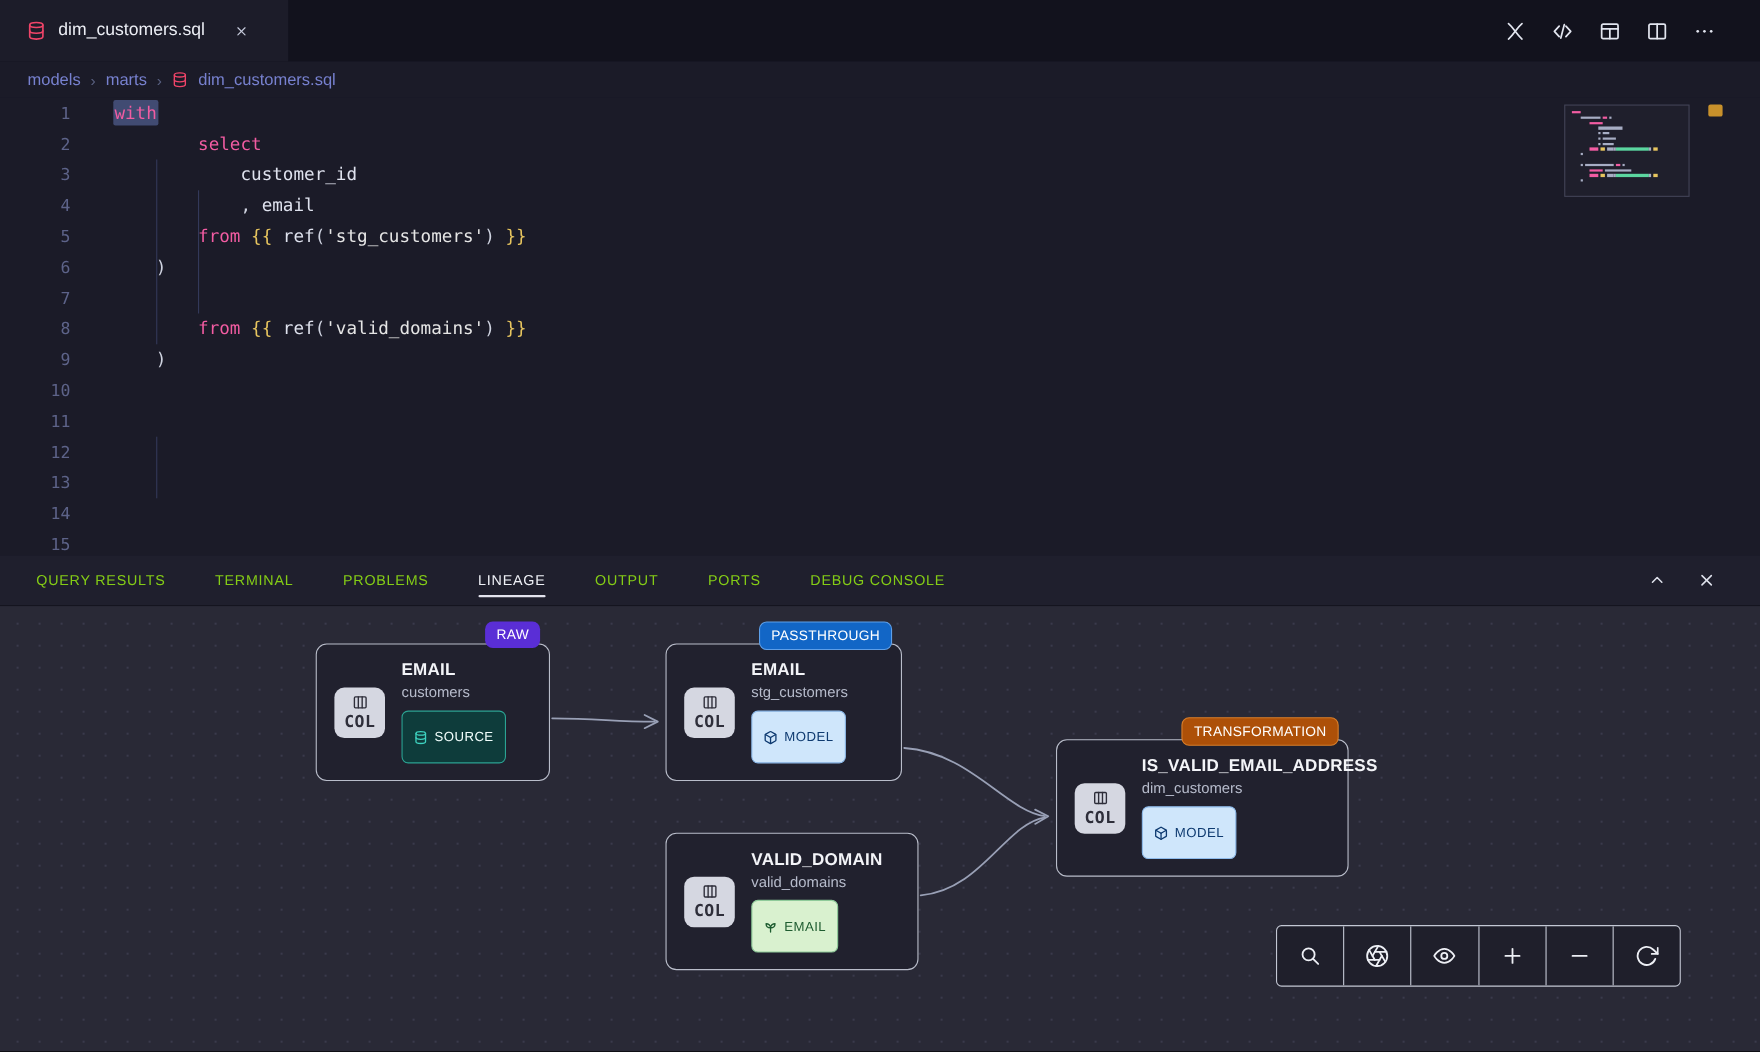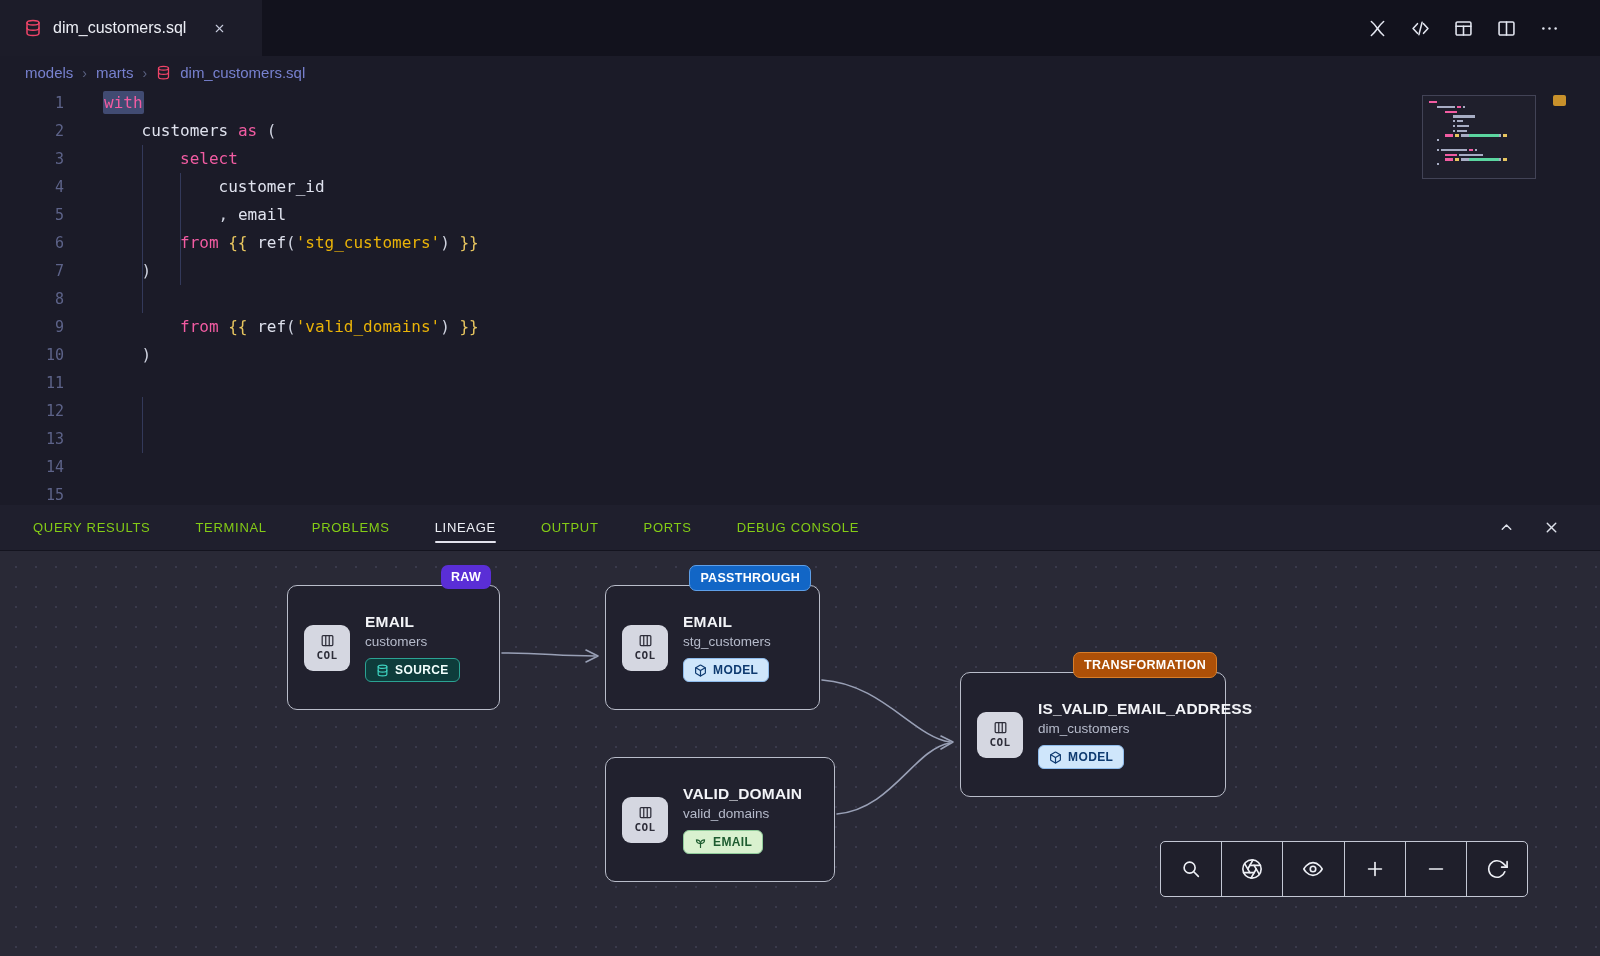--- a/index.html
+++ b/index.html
@@ -28,21 +28,21 @@
   #gutter { width:64px; flex:0 0 auto; text-align:right;
             font-family:"DejaVu Sans Mono", monospace; font-size:15px; line-height:28px; color:#5d6389; }
   #code { margin-left:39px; position:relative;
           font-family:"DejaVu Sans Mono", monospace; font-size:16px; line-height:28px; }
   .code-line { height:28px; white-space:pre; }
   .t-kw { color:#f25ca2; }
   .t-id { color:#dfe2ee; }
   .t-fn { color:#dfe2ee; }
   .t-pn { color:#cfd3e0; }
   .t-jj { color:#e7c55f; }
-  .t-st { color:#eab308; }
+  .t-st { color:#e5e5e5; }
   .t-ws { color:#dfe2ee; }
   .t-sel { background:#414b72; border-radius:2px; padding:2px 1px;text-align:center; }
   .guide { position:absolute; width:1px; background:#33395a; }
 
   #minimap { position:absolute; top:6px; right:64px; width:114px; padding:5px 6px;
              border:1px solid rgba(148,153,184,0.3); background:rgba(255,255,255,0.02); }
   .mini-line { height:2.2px; margin-bottom:2.6px; display:flex; }
   .mini-line span { height:100%; display:inline-block; }
   .m-kw { background:#f25ca2; } .m-id,.m-pn,.m-fn { background:#a7adc4; }
   .m-st { background:#5bd6a0; } .m-jj { background:#e7c55f; } .m-ws { background:transparent; }
@@ -60,32 +60,32 @@
 
   
   #canvas { position:relative; height:405px; background-color:#292936;
             background-image:radial-gradient(#3a3a4c 1.1px, transparent 1.3px);
             background-size:20px 20px; background-position:6px 6px; overflow:hidden; }
   #edges { position:absolute; left:0; top:0; }
 
   .node { position:absolute; background:#21212e; border:1.4px solid #b9bdca; border-radius:10px;
           display:flex; align-items:center; gap:15px; padding:0 16px; cursor:pointer; }
   .tag { position:absolute; top:-21px; right:8px; padding:5px 10px; border-radius:7px;
-         font-size:12.5px; font-weight:700; color:#fff; letter-spacing:0.3px; }
+         font-size:12.5px; font-weight:400; color:#fff; letter-spacing:0.3px; }
   .tag.raw { background:#5a2ed6; }
   .tag.passthrough { background:#1266c6; border:1px solid #5e9fe8; }
   .tag.transformation { background:#ad5008; border:1px solid #d87e2a; }
   .colbox { width:46px; height:46px; border-radius:9px; background:#d5d7e1; color:#2e2e3a;
             display:flex; flex-direction:column; align-items:center; justify-content:center; gap:1px; flex:0 0 auto; }
-  .colbox span { font-size:11px; font-weight:700; letter-spacing:0.4px; font-family:"DejaVu Sans Mono", monospace; }
+  .colbox span { font-size:15px; font-weight:700; letter-spacing:0.4px; font-family:"DejaVu Sans Mono", monospace; }
   .nbody { display:flex; flex-direction:column; align-items:flex-start; }
   .ntitle { font-size:15.5px; font-weight:600; color:#f3f4f8; letter-spacing:0.2px; }
   .nsub { font-size:13.5px; color:#b6bbcb; margin-top:3px; }
-  .nbadge { display:inline-flex; align-items:center; gap:6px; margin-top:9px; padding:4px 10px;
-            border-radius:6px; font-size:12px; font-weight:700; letter-spacing:0.4px; }
+  .nbadge { display:inline-flex; align-items:center; gap:6px; margin-top:9px; padding:16px 10px;
+            border-radius:6px; font-size:12px; font-weight:400; letter-spacing:0.4px; }
   .nbadge.source { background:#0e3c3b; border:1.4px solid #2ba393; color:#f2fffd; }
   .nbadge.source svg { color:#3ed3c0; }
   .nbadge.model { background:#cfe6fb; border:1px solid #8fbcec; color:#0e3a70; }
   .nbadge.seed { background:#d9f1cf; border:1px solid #8fcb9a; color:#1e5c30; }
 
   #lineage-toolbar { position:absolute; right:72px; bottom:59px; width:368px; height:56px;
                      display:flex; border:1.6px solid #c3c7d4; border-radius:5px;
                      background:#1f1f2b; overflow:hidden; }
   .tbtn { flex:1; display:flex; align-items:center; justify-content:center; color:#edeff5;
           border-left:1.6px solid #c3c7d4; cursor:pointer; }
@@ -178,21 +178,20 @@
         <div class="ln">9</div>
         <div class="ln">10</div>
         <div class="ln">11</div>
         <div class="ln">12</div>
         <div class="ln">13</div>
         <div class="ln">14</div>
         <div class="ln">15</div>
       </div>
     <div id="code">
         <div class="code-line"><span class="t-kw t-sel">with</span></div>
-        <div class="code-line"><span class="t-ws">    </span><span class="t-id">customers</span><span class="t-ws"> </span><span class="t-kw">as</span><span class="t-ws"> </span><span class="t-pn">(</span></div>
         <div class="code-line"><span class="t-ws">        </span><span class="t-kw">select</span></div>
         <div class="code-line"><span class="t-ws">            </span><span class="t-id">customer_id</span></div>
         <div class="code-line"><span class="t-ws">            </span><span class="t-pn">,</span><span class="t-ws"> </span><span class="t-id">email</span></div>
         <div class="code-line"><span class="t-ws">        </span><span class="t-kw">from</span><span class="t-ws"> </span><span class="t-jj">{{</span><span class="t-ws"> </span><span class="t-fn">ref</span><span class="t-pn">(</span><span class="t-st">'stg_customers'</span><span class="t-pn">)</span><span class="t-ws"> </span><span class="t-jj">}}</span></div>
         <div class="code-line"><span class="t-ws">    </span><span class="t-pn">)</span></div>
         <div class="code-line"></div>
         <div class="code-line"><span class="t-ws">        </span><span class="t-kw">from</span><span class="t-ws"> </span><span class="t-jj">{{</span><span class="t-ws"> </span><span class="t-fn">ref</span><span class="t-pn">(</span><span class="t-st">'valid_domains'</span><span class="t-pn">)</span><span class="t-ws"> </span><span class="t-jj">}}</span></div>
         <div class="code-line"><span class="t-ws">    </span><span class="t-pn">)</span></div>
         <div class="code-line"></div>
         <div class="guide" style="left: 4ch; top: 56px; height: 168px;"></div>

